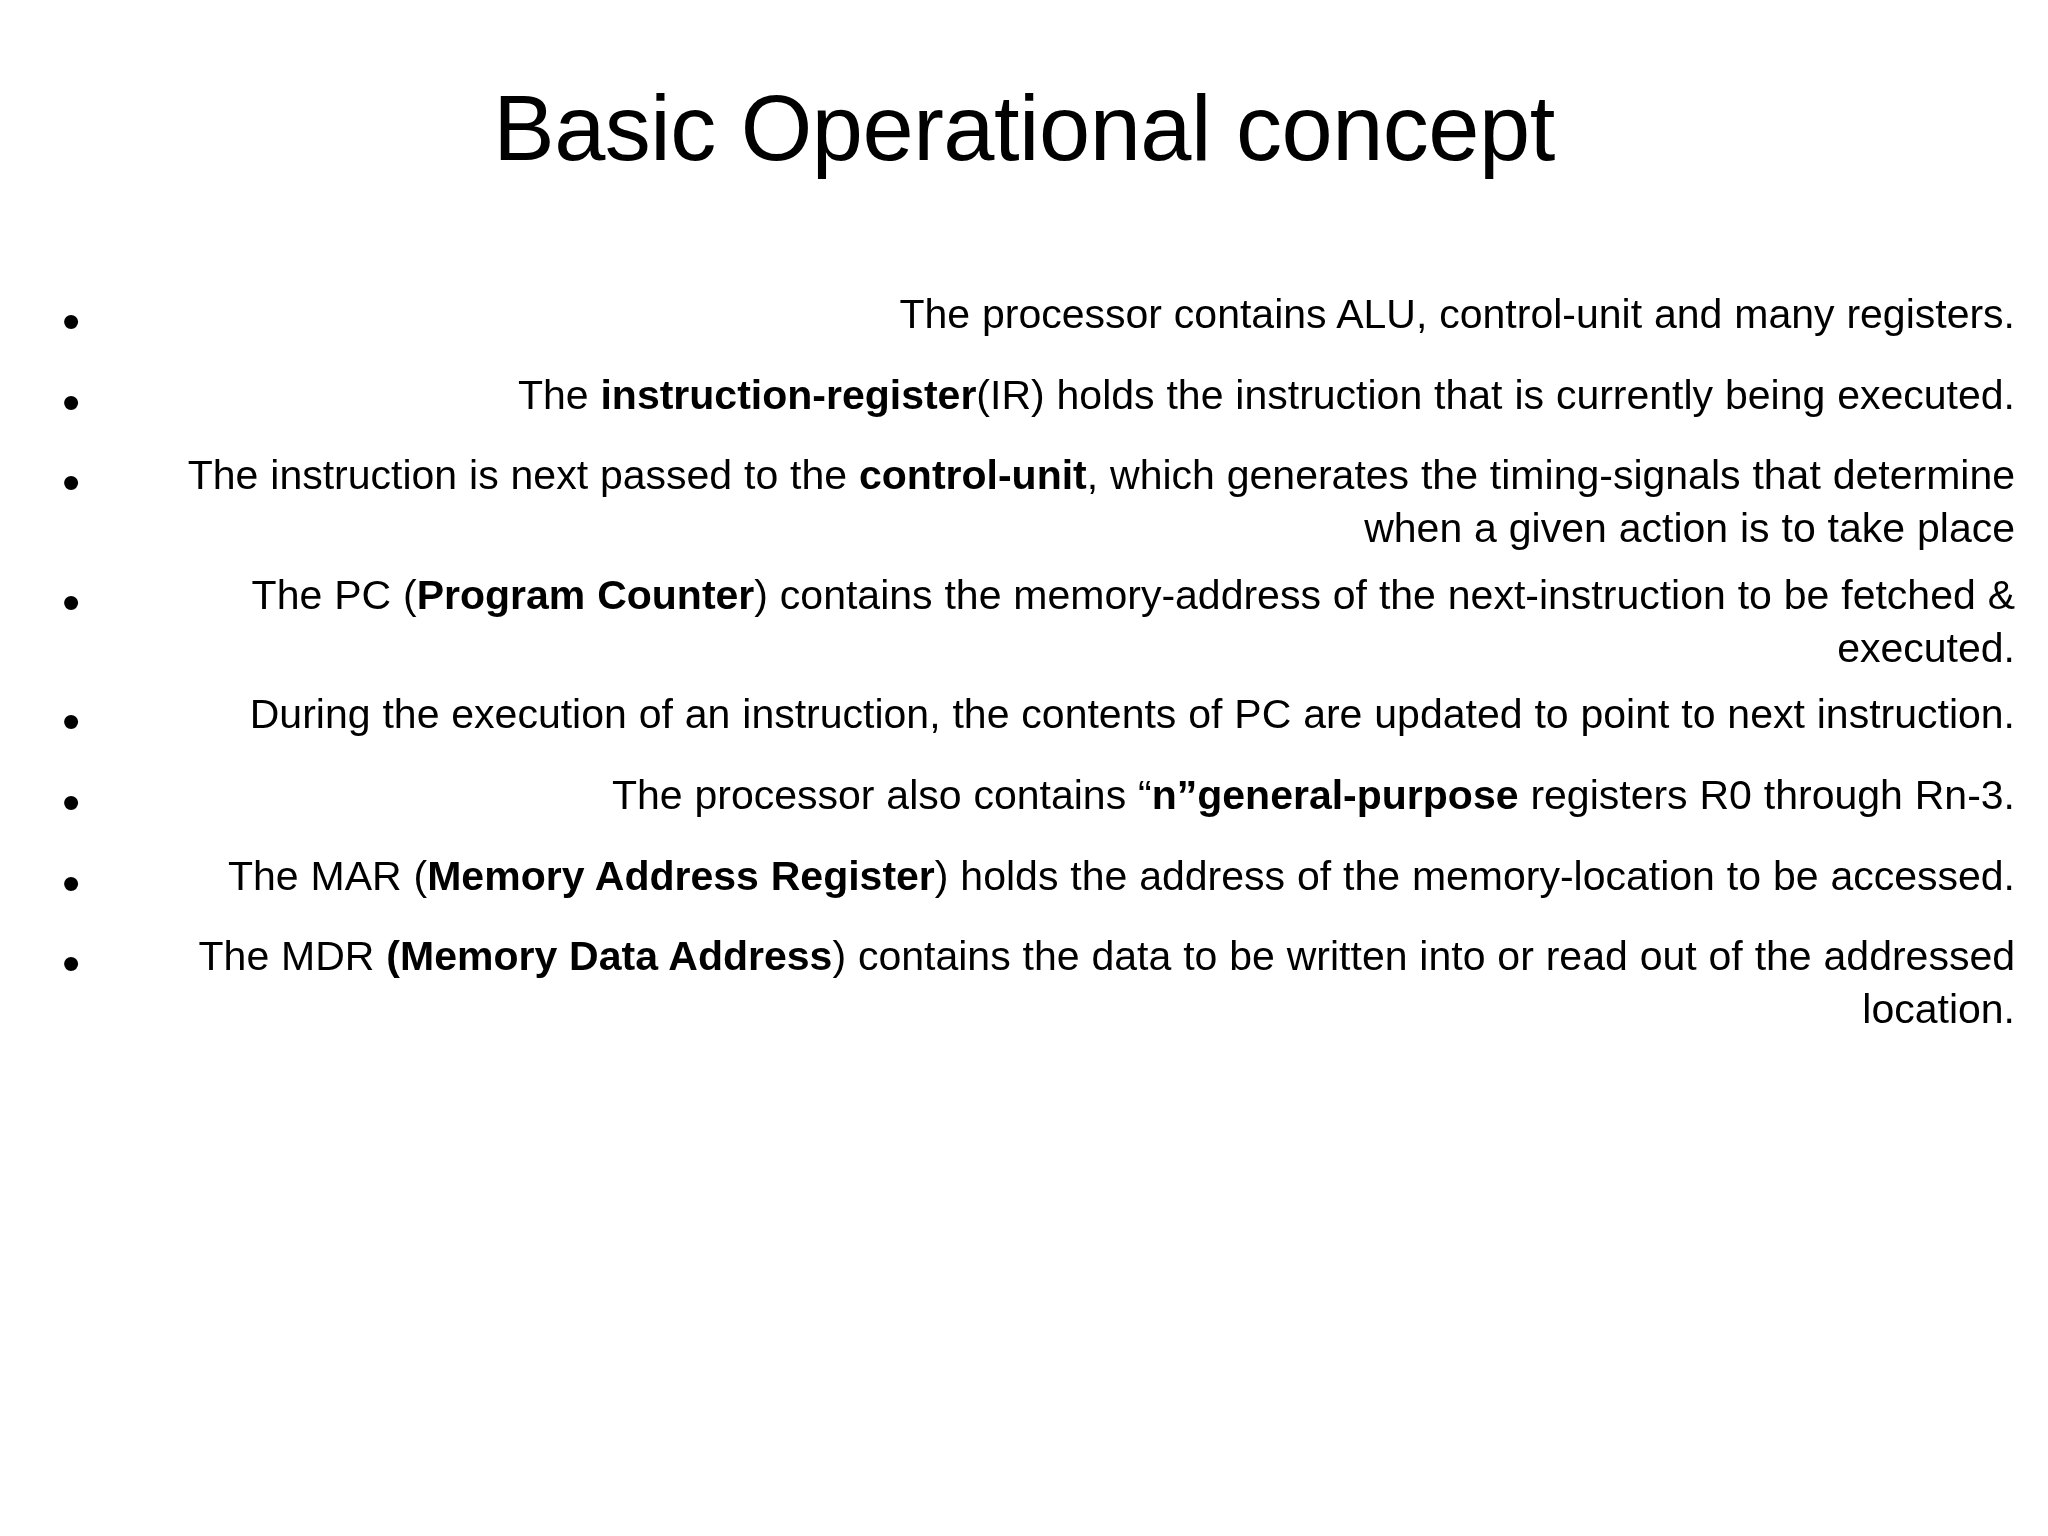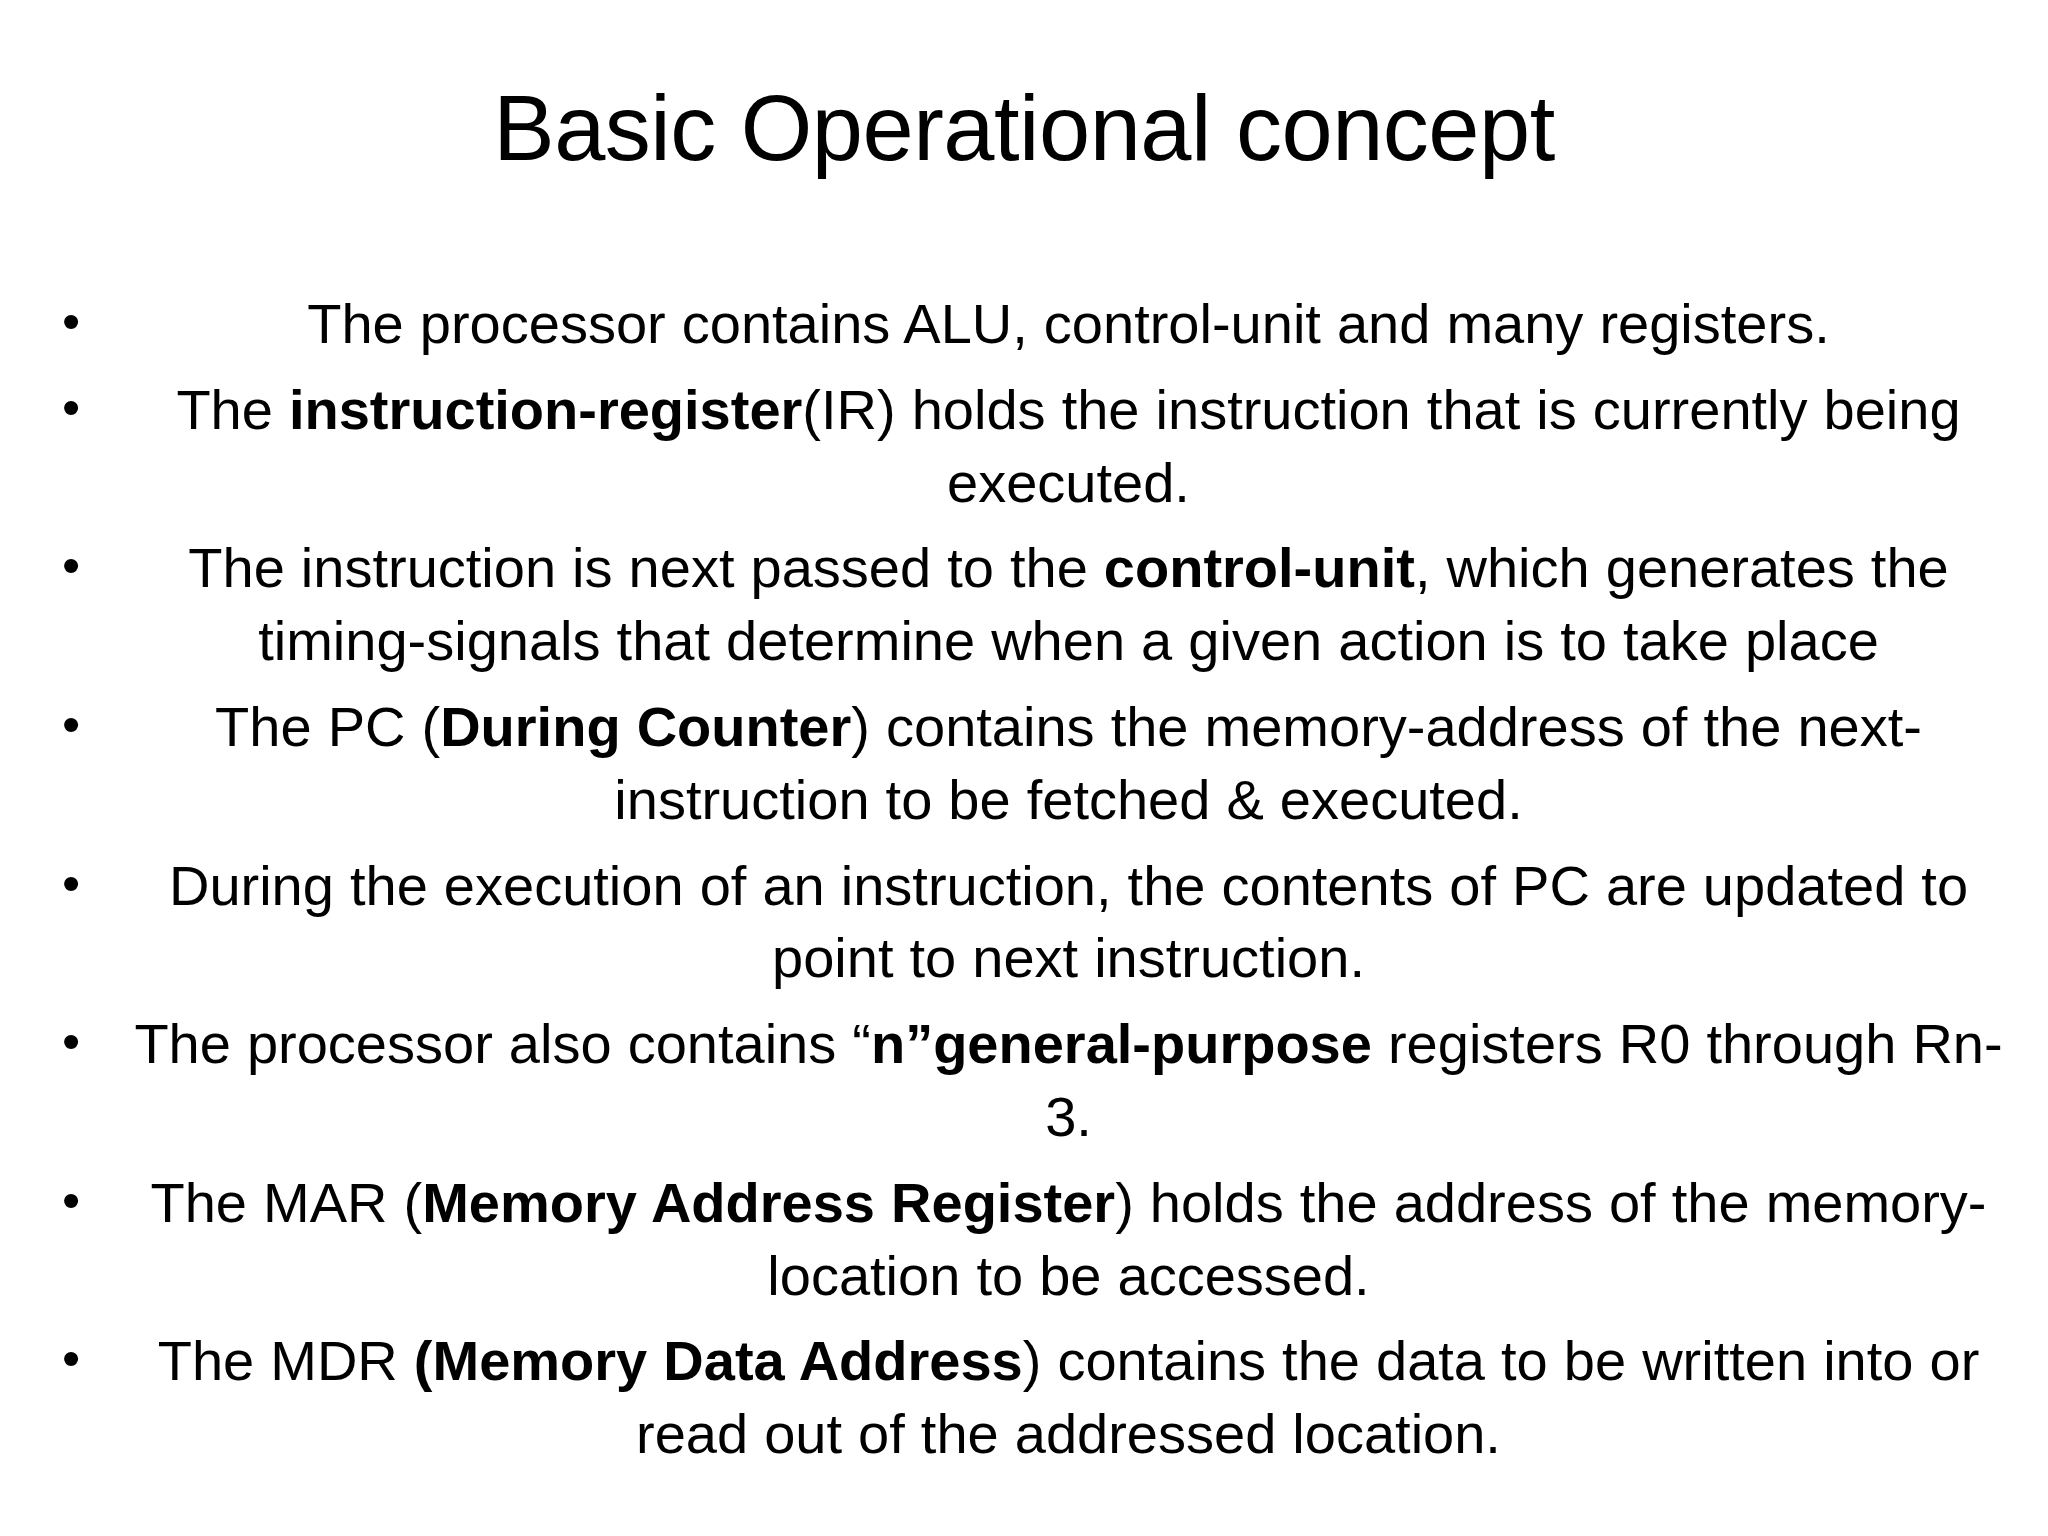--- a/index.html
+++ b/index.html
@@ -55,24 +55,24 @@
     line-height: 1.30;
     text-align: left;
     padding-left: 22px;
     box-sizing: border-box;
     color: #000000;
     user-select: none;
   }
 
   .bullet-text {
     flex: 1 1 auto;
-    font-size: 56px;
+    font-size: 41px;
     line-height: 1.30;
     color: #000000;
-    text-align: center;
+    text-align: right;
     word-spacing: 0.5px;
   }
 
   .bullet-text b {
     font-weight: 700;
   }
 </style>
 </head>
 <body>
 
@@ -89,21 +89,21 @@
       <div class="bullet-row">
         <span class="bullet-marker">•</span>
         <span class="bullet-text"><span>The </span><b>instruction-register</b><span>(IR) holds the instruction that is currently being executed.</span></span>
       </div>
       <div class="bullet-row">
         <span class="bullet-marker">•</span>
         <span class="bullet-text"><span>The instruction is next passed to the </span><b>control-unit</b><span>, which generates the timing-signals that determine when a given action is to take place</span></span>
       </div>
       <div class="bullet-row">
         <span class="bullet-marker">•</span>
-        <span class="bullet-text"><span>The PC (</span><b>During Counter</b><span>) contains the memory-address of the next-instruction to be fetched &amp; executed.</span></span>
+        <span class="bullet-text"><span>The PC (</span><b>Program Counter</b><span>) contains the memory-address of the next-instruction to be fetched &amp; executed.</span></span>
       </div>
       <div class="bullet-row">
         <span class="bullet-marker">•</span>
         <span class="bullet-text"><span>During the execution of an instruction, the contents of PC are updated to point to next instruction.</span></span>
       </div>
       <div class="bullet-row">
         <span class="bullet-marker">•</span>
         <span class="bullet-text"><span>The processor also contains “</span><b>n”general-purpose</b><span> registers R0 through Rn-3.</span></span>
       </div>
       <div class="bullet-row">

